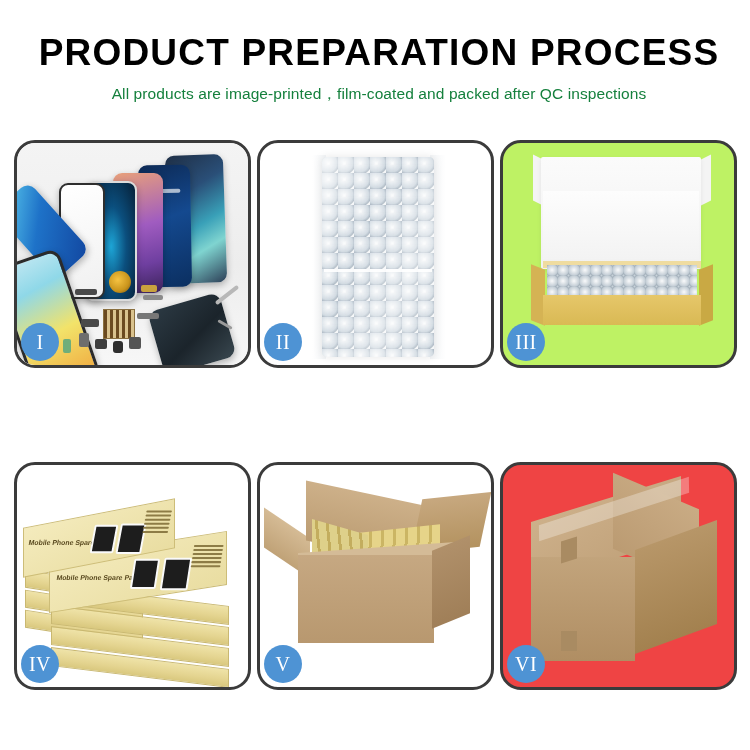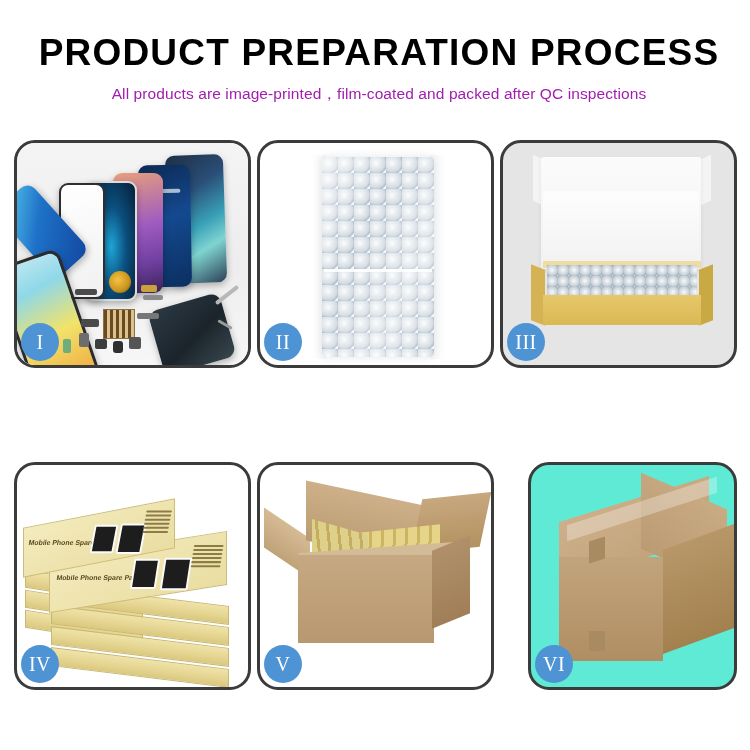--- a/index.html
+++ b/index.html
@@ -17,21 +17,21 @@
     font-size:37px;
     letter-spacing:1.2px;
     font-weight:700;
     color:#000000;
     line-height:1.05;
     font-family:"Liberation Sans", sans-serif;
   }
   .subtitle{
     margin-top:11px;
     font-size:15.5px;
-    color:#a21caf;
+    color:#15803d;
     letter-spacing:.1px;
     font-family:"Liberation Sans", sans-serif;
   }
 
   
   .grid{
     position:absolute;
     left:14px;top:140px;
     width:722px;
     display:grid;
@@ -145,21 +145,21 @@
   }
   .wrap-sheen{
     position:absolute;inset:0;
     background:linear-gradient(115deg,rgba(255,255,255,.55) 0%,rgba(255,255,255,0) 35%,rgba(255,255,255,.35) 70%,rgba(255,255,255,0) 100%);
   }
   .wrap-edge-l{position:absolute;left:52px;top:12px;width:14px;height:204px;background:linear-gradient(90deg,rgba(255,255,255,0),#f3f5f7);}
   .wrap-edge-r{position:absolute;left:170px;top:12px;width:16px;height:204px;background:linear-gradient(270deg,rgba(255,255,255,0),#f3f5f7);}
   .wrap-seam{position:absolute;left:64px;top:126px;width:108px;height:3px;background:rgba(255,255,255,.9);}
 
   
-  .p3{background:#e5e5e5;}
+  .p3{background:#bef264;}
   .m-lid{
     position:absolute;left:38px;top:14px;width:160px;height:112px;
     background:linear-gradient(180deg,#fbfbfb 0%,#f1f1f1 100%);
     border-radius:2px;
     box-shadow:0 2px 5px rgba(0,0,0,.07);
   }
   .m-lid-fold-l{position:absolute;left:30px;top:16px;width:18px;height:46px;background:#f4f4f4;transform:skewY(26deg);}
   .m-lid-fold-r{position:absolute;left:190px;top:16px;width:18px;height:46px;background:#f4f4f4;transform:skewY(-26deg);}
   .m-foam{
     position:absolute;left:40px;top:48px;width:156px;height:68px;
@@ -235,21 +235,21 @@
     background:repeating-linear-gradient(92deg,#e6d489 0px,#e6d489 9px,#cbb564 9px,#cbb564 12px);
     transform:skewY(-6deg);
   }
   .c-fill2{
     position:absolute;left:52px;top:62px;width:56px;height:52px;
     background:repeating-linear-gradient(84deg,#ded08a 0px,#ded08a 8px,#c3ad5e 8px,#c3ad5e 11px);
     transform:skewY(16deg);
   }
 
   
-  .p6{background:#5eead4;margin-left:28px;}
+  .p6{background:#ef4444;}
   .b-top{
     position:absolute;left:28px;top:34px;width:150px;height:62px;
     background:linear-gradient(160deg,#cdb08a 0%,#c0a179 100%);
     transform:skewY(-17deg);
   }
   .b-top2{
     position:absolute;left:110px;top:26px;width:86px;height:76px;
     background:linear-gradient(200deg,#c9ab84 0%,#bb9b72 100%);
     transform:skewY(23deg);
   }

